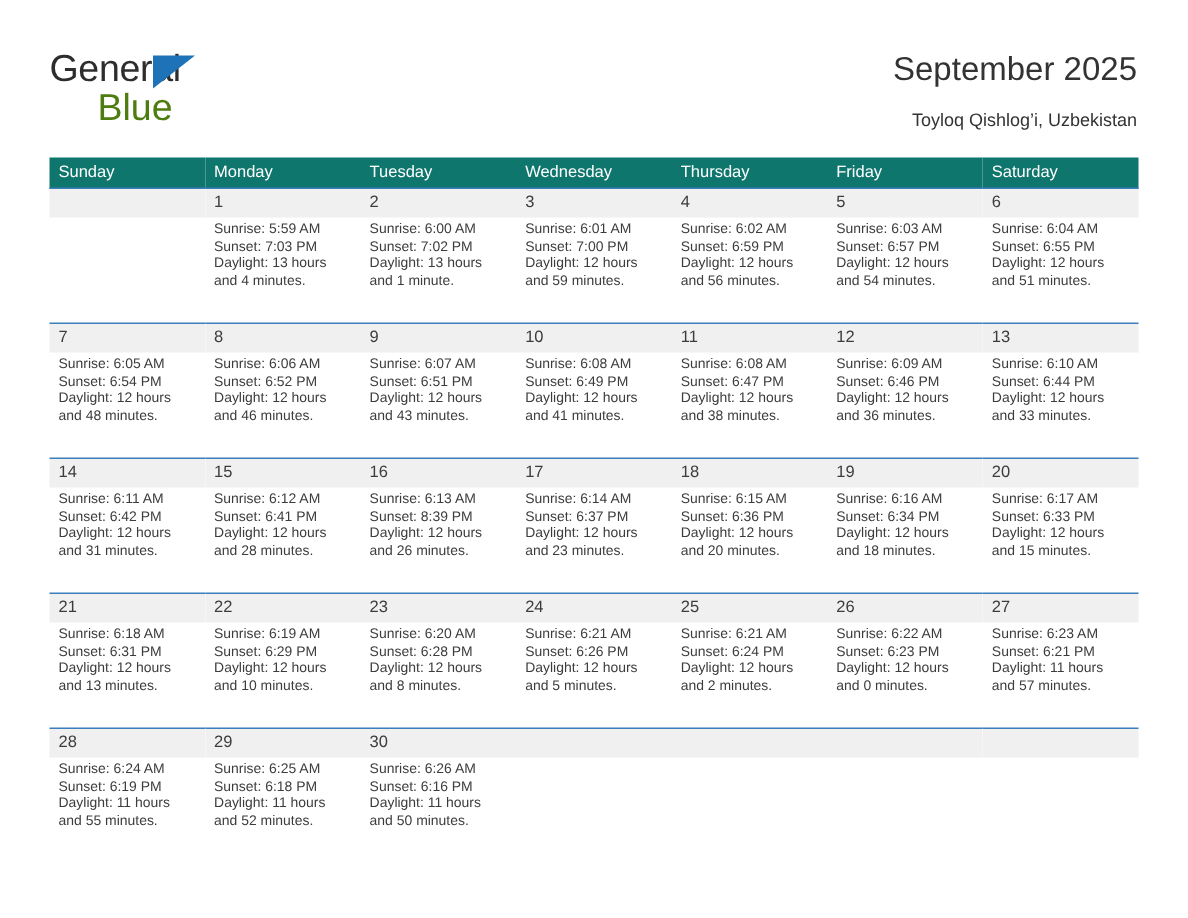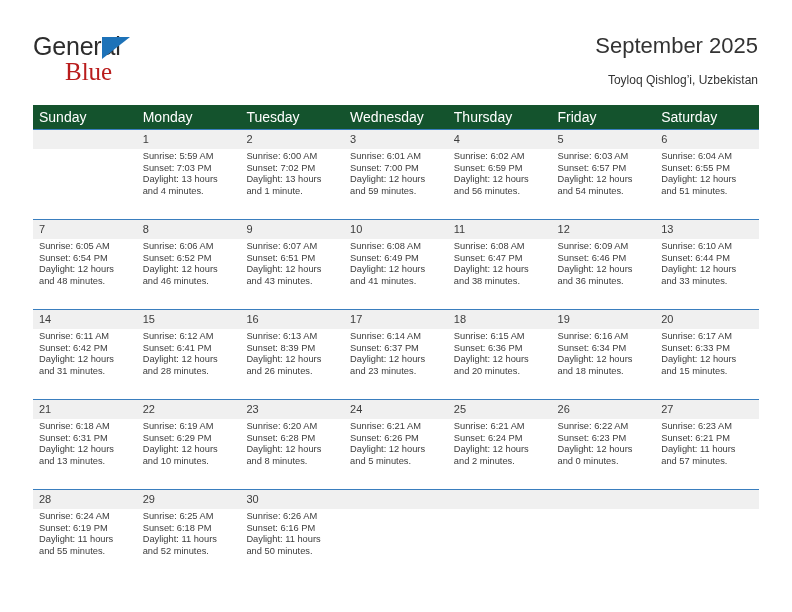--- a/index.html
+++ b/index.html
@@ -53,23 +53,23 @@
     width: 0;
     height: 0;
     border-left: 28px solid #1d72b8;
     border-bottom: 22px solid transparent;
   }
   .brand-blue {
     position: absolute;
     left: 32px;
     top: 26px;
     font-size: 25px;
-    color: #b91c1c;
+    color: #4d7c0f;
     line-height: 28px;
-    font-family: Liberation Serif, serif;
+    font-family: Liberation Sans, sans-serif;
   }
   .title-block {
     position: absolute;
     right: 34px;
     top: 30px;
     text-align: right;
   }
   .cal-title {
     font-size: 22px;
     color: #333333;
@@ -87,24 +87,24 @@
   
   .calendar {
     position: absolute;
     left: 33px;
     top: 105px;
     width: 726px;
     border-collapse: collapse;
     table-layout: fixed;
   }
   .calendar th {
-    background: #14532d;
+    background: #0f766e;
     color: #ffffff;
     font-weight: normal;
-    font-size: 14px;
+    font-size: 11px;
     text-align: left;
     padding: 4px 0 4px 6px;
     height: 17px;
     box-sizing: border-box;
   }
   .calendar td {
     vertical-align: top;
     padding: 0;
     width: 103.7px;
     height: 90px;

